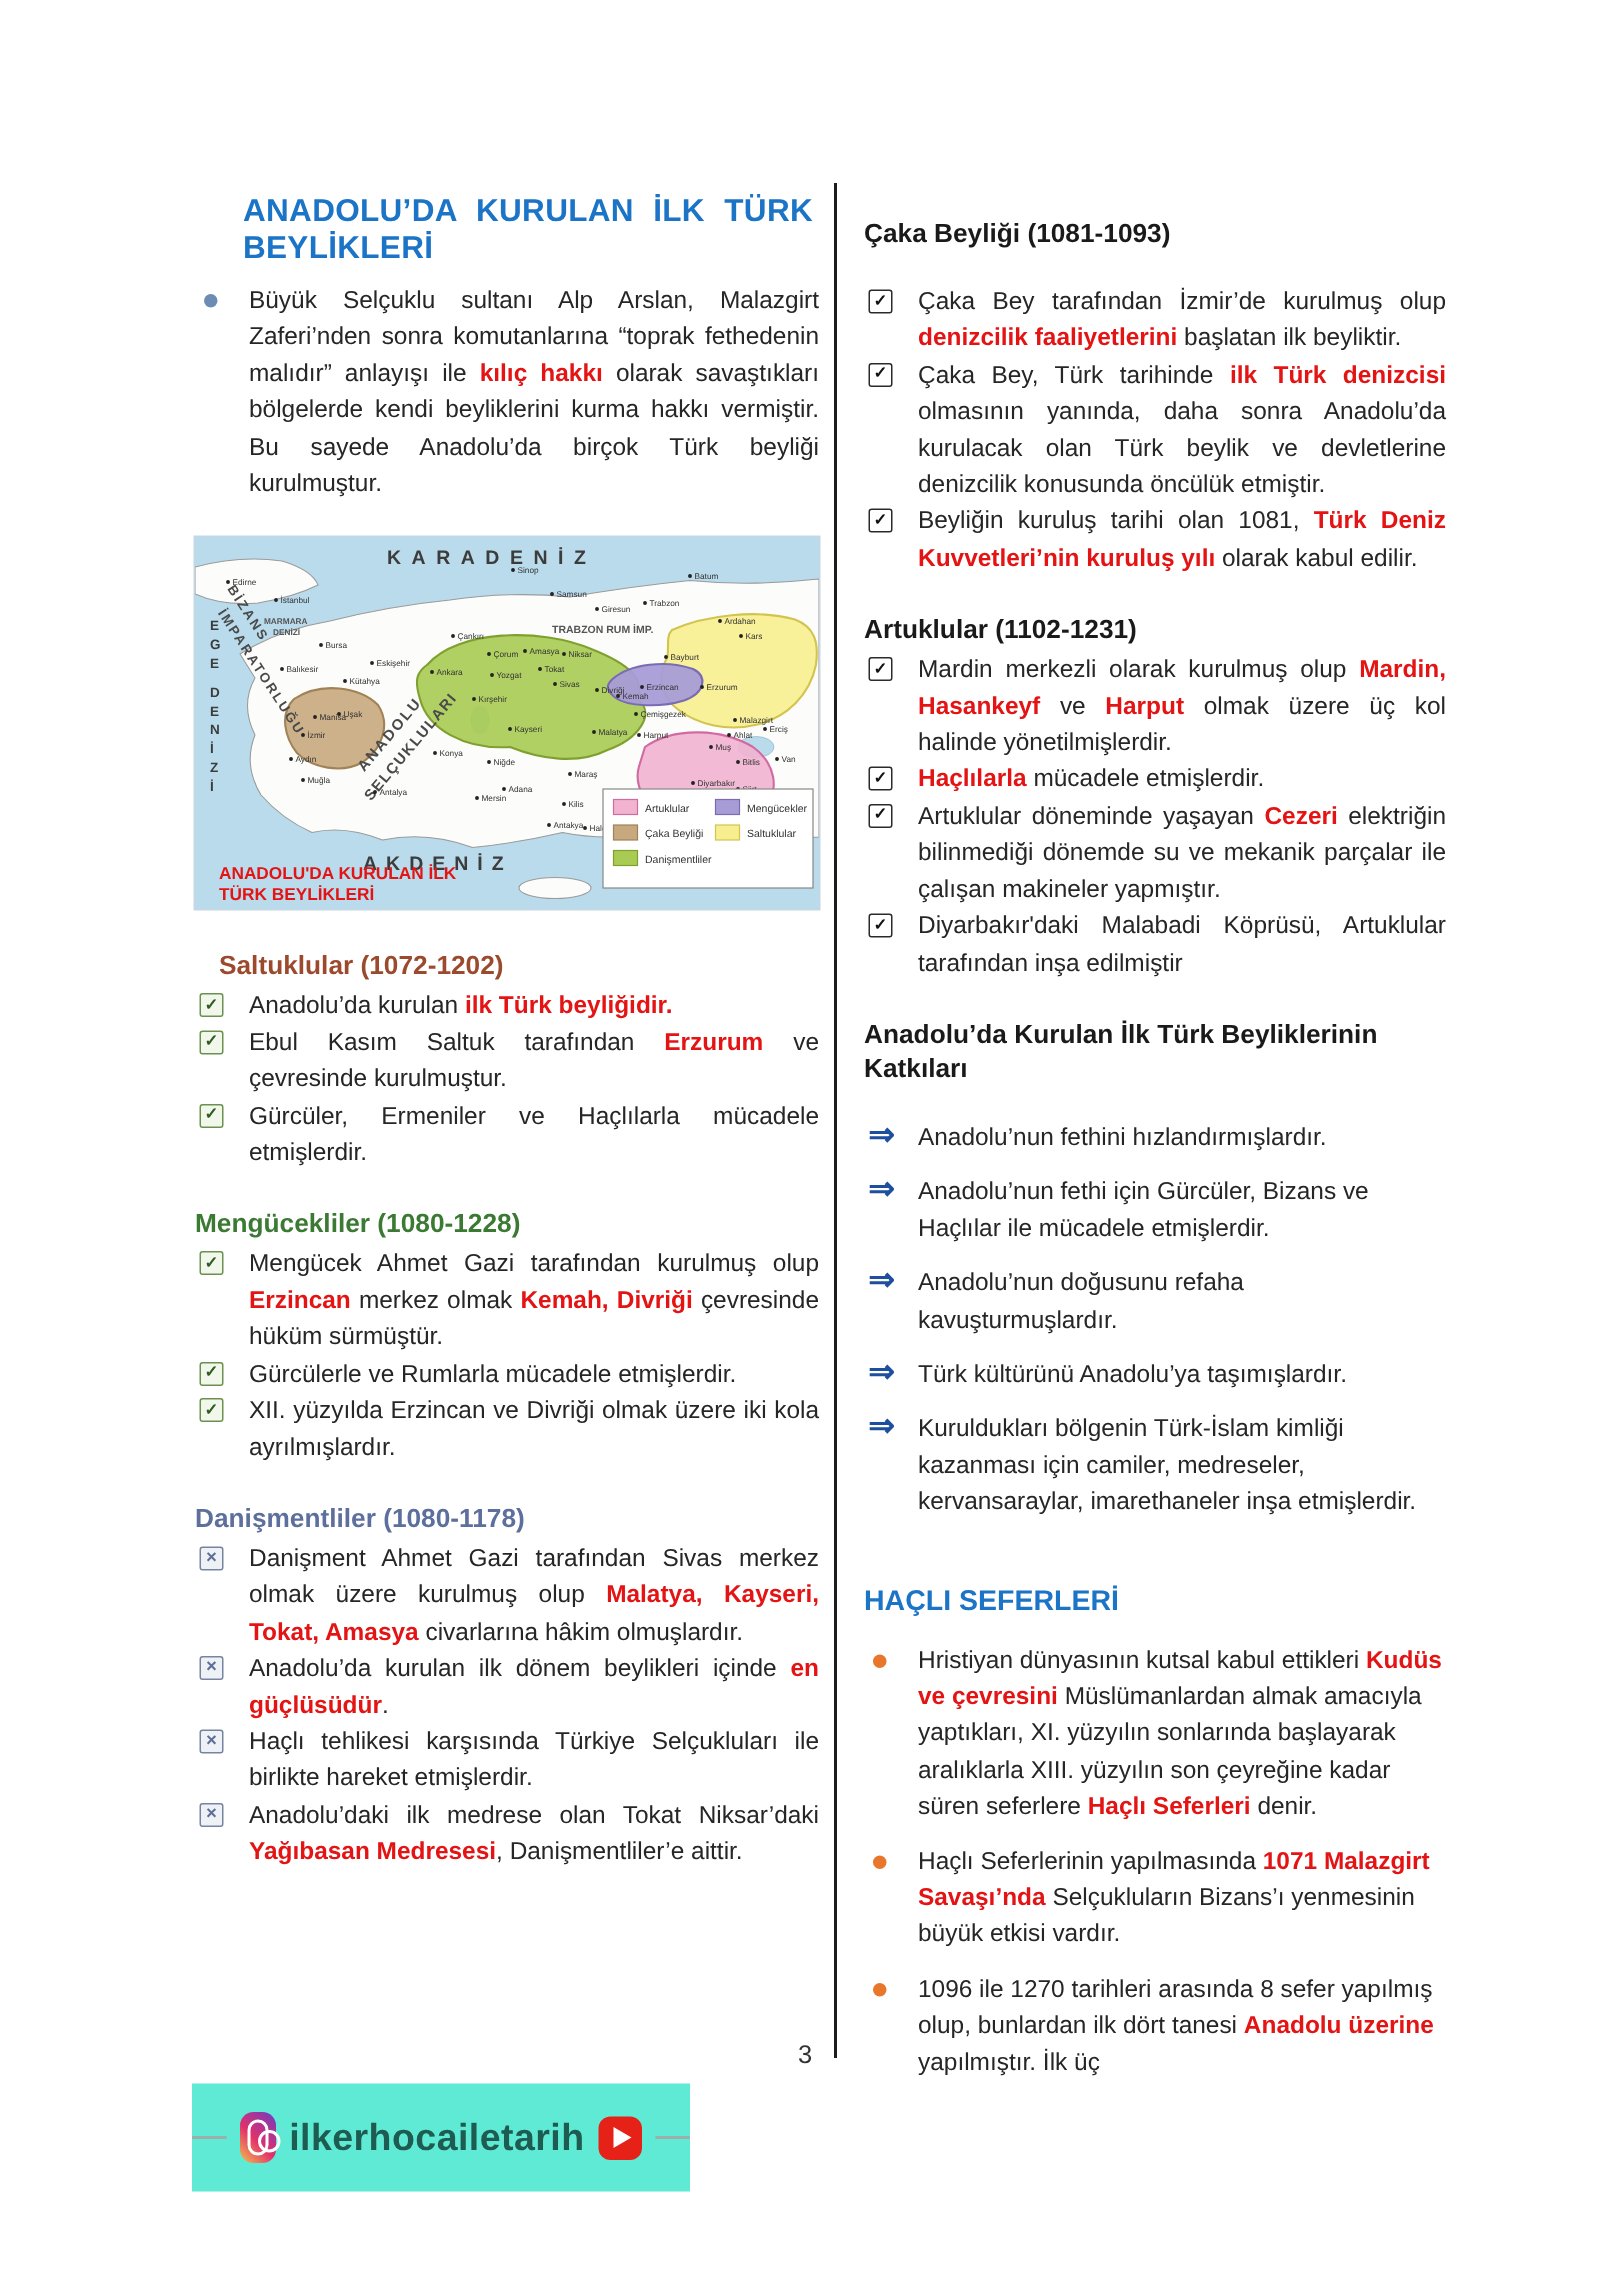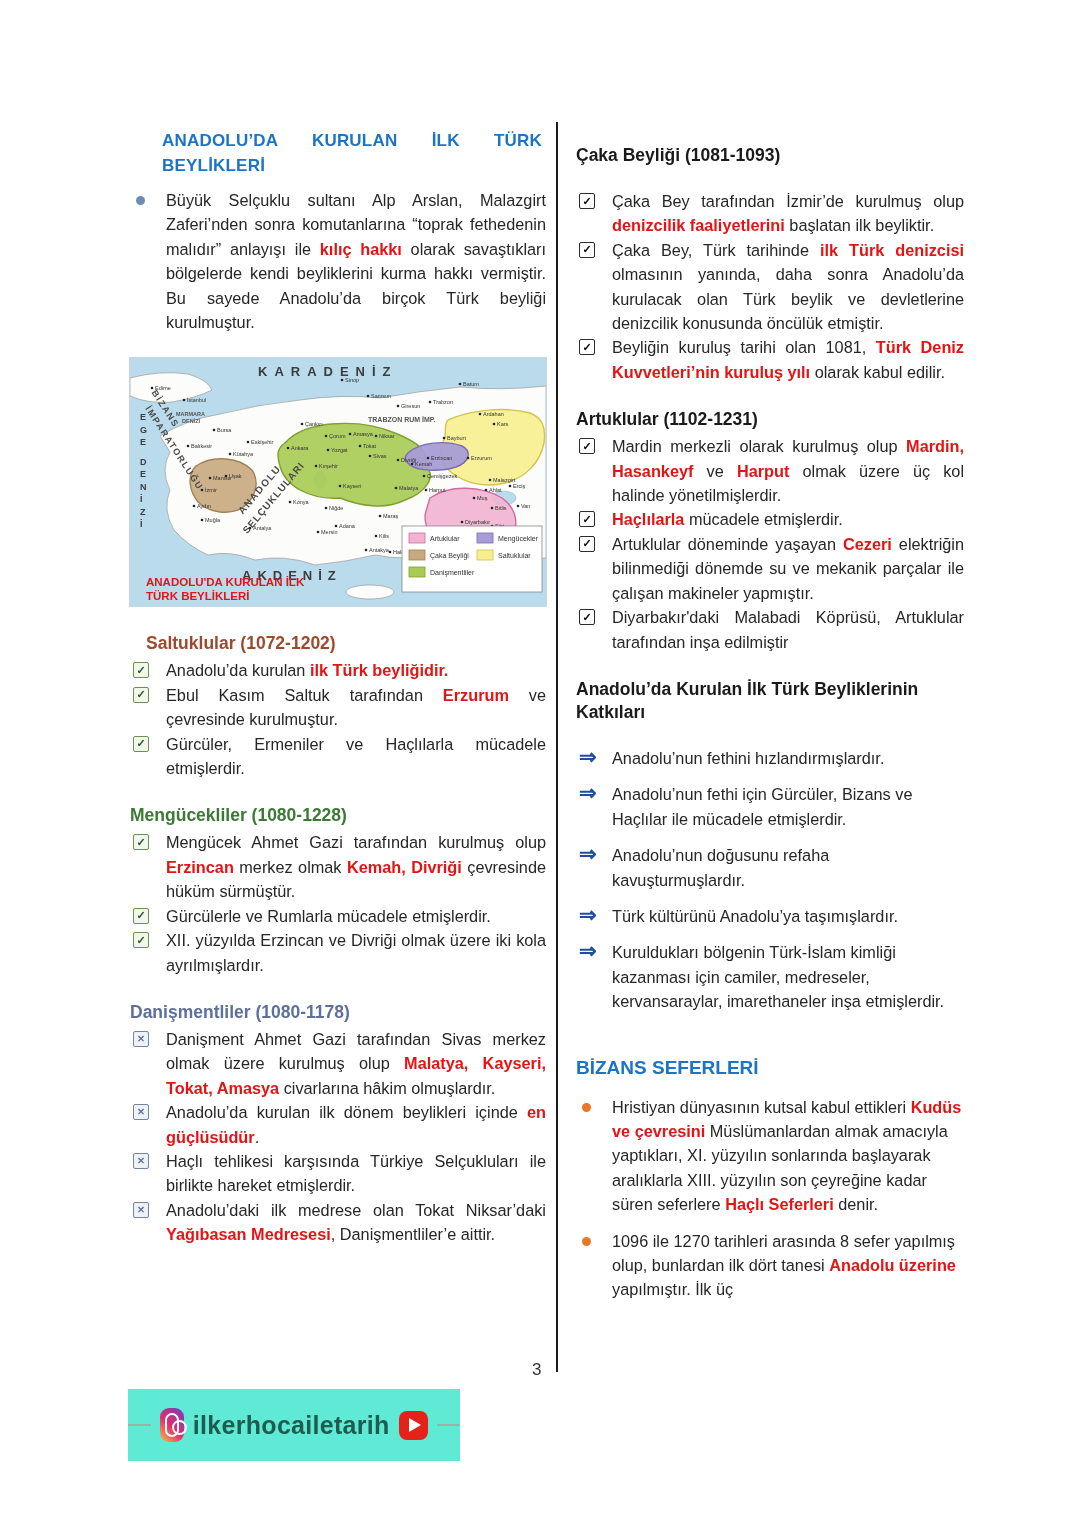--- a/index.html
+++ b/index.html
@@ -4,21 +4,21 @@
 <style>
   html,body{margin:0;padding:0;background:#e9e9e9;}
   .page{position:relative;width:1080px;height:1527px;margin:0 auto;background:#ffffff;
         font-family:"Liberation Sans",sans-serif;color:#262626;overflow:hidden;}
   
   .col{position:absolute;top:128px;}
   #left-col{left:130px;width:416px;}
   #right-col{left:576px;width:388px;}
   .divider{position:absolute;left:556px;top:122px;width:2px;height:1250px;background:#1c1c1c;}
   
-  h1.main{font-size:17px;font-weight:bold;margin:0 4px 10px 32px;text-align:justify;
+  h1.main{font-size:21px;font-weight:bold;margin:0 4px 10px 32px;text-align:justify;
           line-height:25px;letter-spacing:.2px;}
   .sec h2{font-size:17.5px;font-weight:bold;margin:0 0 3px 0;line-height:23px;color:#1a1a1a;}
   .sec{margin-bottom:24px;}
   .sec.hgap h2{margin-bottom:22px;margin-top:16px;}
   .sec.mt-lg{margin-top:42px;}
   .sec.big h2{font-size:19px;margin-bottom:16px;}
   
   .item{display:flex;align-items:flex-start;}
   .spaced .item{margin-bottom:12px;}
   .item .mk{flex:0 0 36px;box-sizing:border-box;padding-left:3px;}
@@ -349,24 +349,28 @@
           <div class="item">
             <span class="mk"><span class="arrow">⇒</span></span>
             <p class="txt"><span>Türk kültürünü Anadolu’ya taşımışlardır.</span></p>
           </div>
           <div class="item">
             <span class="mk"><span class="arrow">⇒</span></span>
             <p class="txt"><span>Kuruldukları bölgenin Türk-İslam kimliği kazanması için camiler, medreseler, kervansaraylar, imarethaneler inşa etmişlerdir.</span></p>
           </div>
         </section>
         <section class="sec spaced big mt-lg">
-          <h2 style="color: rgb(28, 116, 199);">BİZANS SEFERLERİ</h2>
+          <h2 style="color: rgb(28, 116, 199);">HAÇLI SEFERLERİ</h2>
           <div class="item">
             <span class="mk"><span class="dot dot-orange"></span></span>
             <p class="txt"><span>Hristiyan dünyasının kutsal kabul ettikleri </span><span class="red">Kudüs ve çevresini</span><span> Müslümanlardan almak amacıyla yaptıkları, XI. yüzyılın sonlarında başlayarak aralıklarla XIII. yüzyılın son çeyreğine kadar süren seferlere </span><span class="red">Haçlı Seferleri</span><span> denir.</span></p>
+          </div>
+          <div class="item">
+            <span class="mk"><span class="dot dot-orange"></span></span>
+            <p class="txt"><span>Haçlı Seferlerinin yapılmasında </span><span class="red">1071 Malazgirt Savaşı’nda</span><span> Selçukluların Bizans’ı yenmesinin büyük etkisi vardır.</span></p>
           </div>
           <div class="item">
             <span class="mk"><span class="dot dot-orange"></span></span>
             <p class="txt"><span>1096 ile 1270 tarihleri arasında 8 sefer yapılmış olup, bunlardan ilk dört tanesi </span><span class="red">Anadolu üzerine</span><span> yapılmıştır. İlk üç</span></p>
           </div>
         </section>
       </div>
   </div>
 
   <div class="pnum">3</div>

